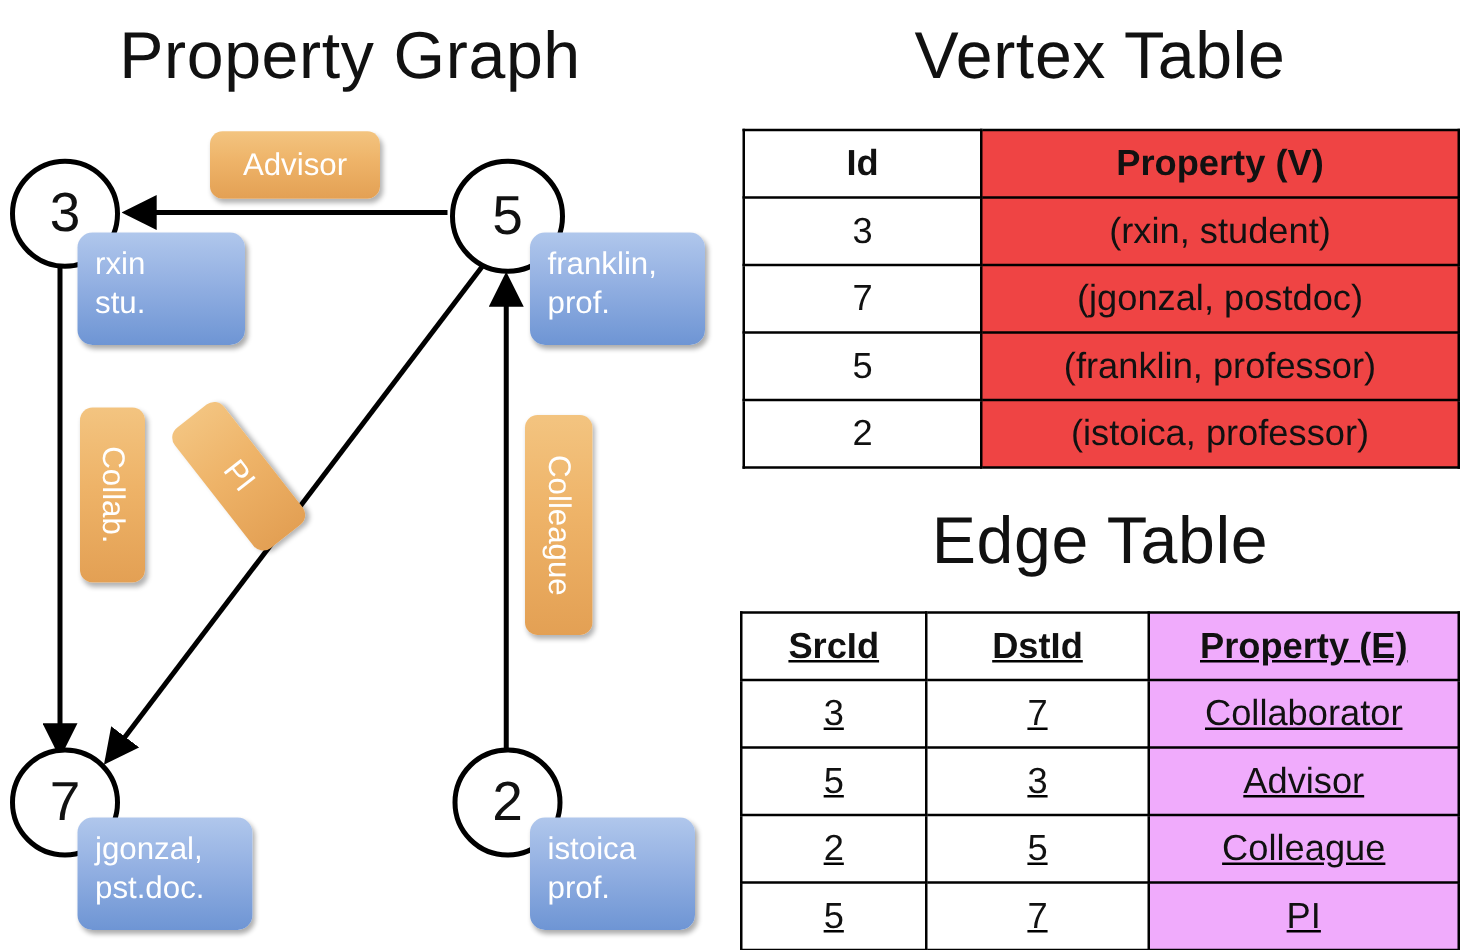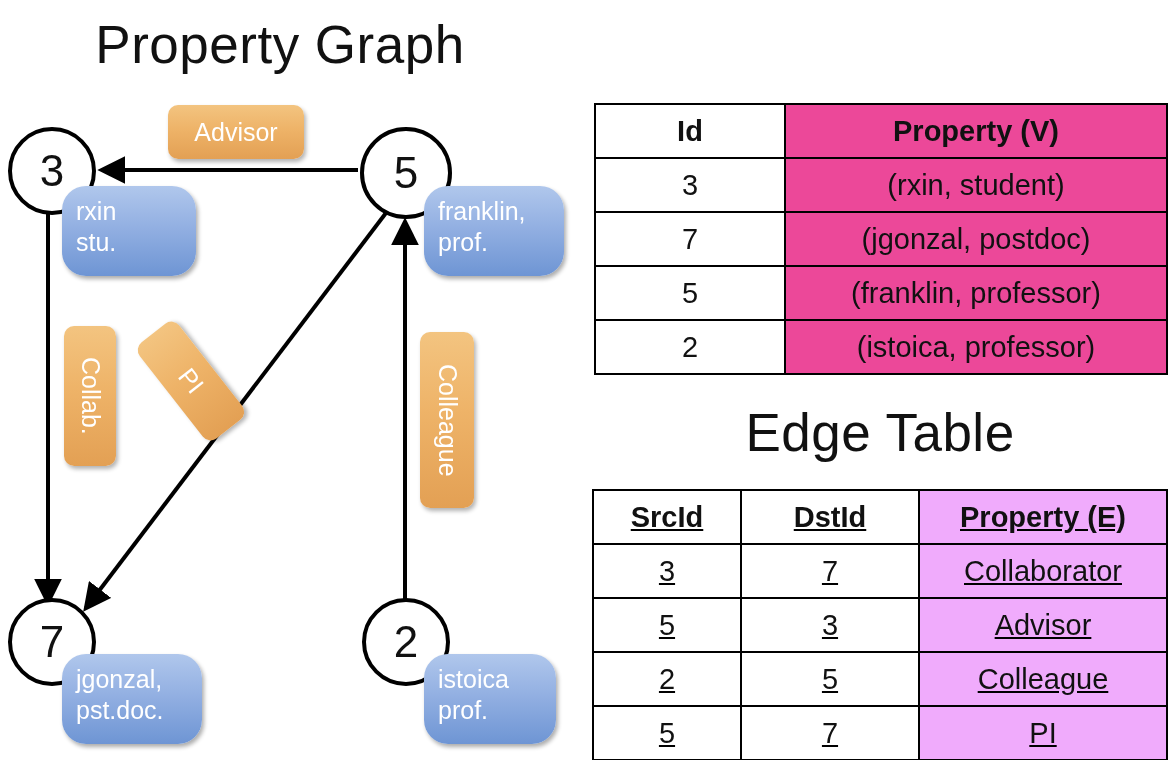--- a/index.html
+++ b/index.html
@@ -35,21 +35,21 @@
     border-radius: 50%;
     background: #fff;
     display: flex; align-items: center; justify-content: center;
     font-size: 44px; font-weight: 300; color: #111;
     font-family: "Liberation Sans", sans-serif;
     z-index: 4;
   }
 
   .prop-box {
     position: absolute;
-    border-radius: 24px;
+    border-radius: 12px;
     background: linear-gradient(to bottom, #b0c7ec 0%, #93b0e2 45%, #6e95d4 100%);
     box-shadow: 2px 3px 4px rgba(0,0,0,0.33);
     color: #fff;
     font-size: 25px;
     font-weight: 300;
     padding: 10px 14px;
     line-height: 1.22;
     z-index: 5;
     font-family: "Liberation Sans", sans-serif;
   }
@@ -81,32 +81,33 @@
     text-align: center;
     font-weight: 300;
     color: #111;
     background: #fff;
   }
   table.grid th { font-weight: 700; font-size: 29px; }
   table.grid td { font-size: 29px; }
 
   #vertex-table { left: 594px; top: 103px; width: 572px; }
   #vertex-table th, #vertex-table td { height: 54px; }
-  #vertex-table .prop-col { background: #ec4899; }
+  #vertex-table .prop-col { background: #ef4444; }
 
   #edge-table { left: 592px; top: 489px; width: 574px; text-decoration: underline; }
   #edge-table th, #edge-table td { height: 54px; }
   #edge-table .prop-col { background: #f0abfc; }
 </style>
 </head>
 <body>
 
 <div id="root">
 
   <div class="title" id="title-property-graph">Property Graph</div>
+  <div class="title" id="title-vertex-table">Vertex Table</div>
   <div class="title" id="title-edge-table">Edge Table</div>
 
   <div id="graph">
 
     <svg id="graph-svg" width="585" height="760" viewBox="0 0 585 760">
       <defs>
         <marker id="arrow" viewBox="0 0 12 12" refX="10" refY="6" markerWidth="7" markerHeight="7" orient="auto-start-reverse">
           <path d="M 0 0 L 12 6 L 0 12 z" fill="#000"></path>
         </marker>
       </defs>

